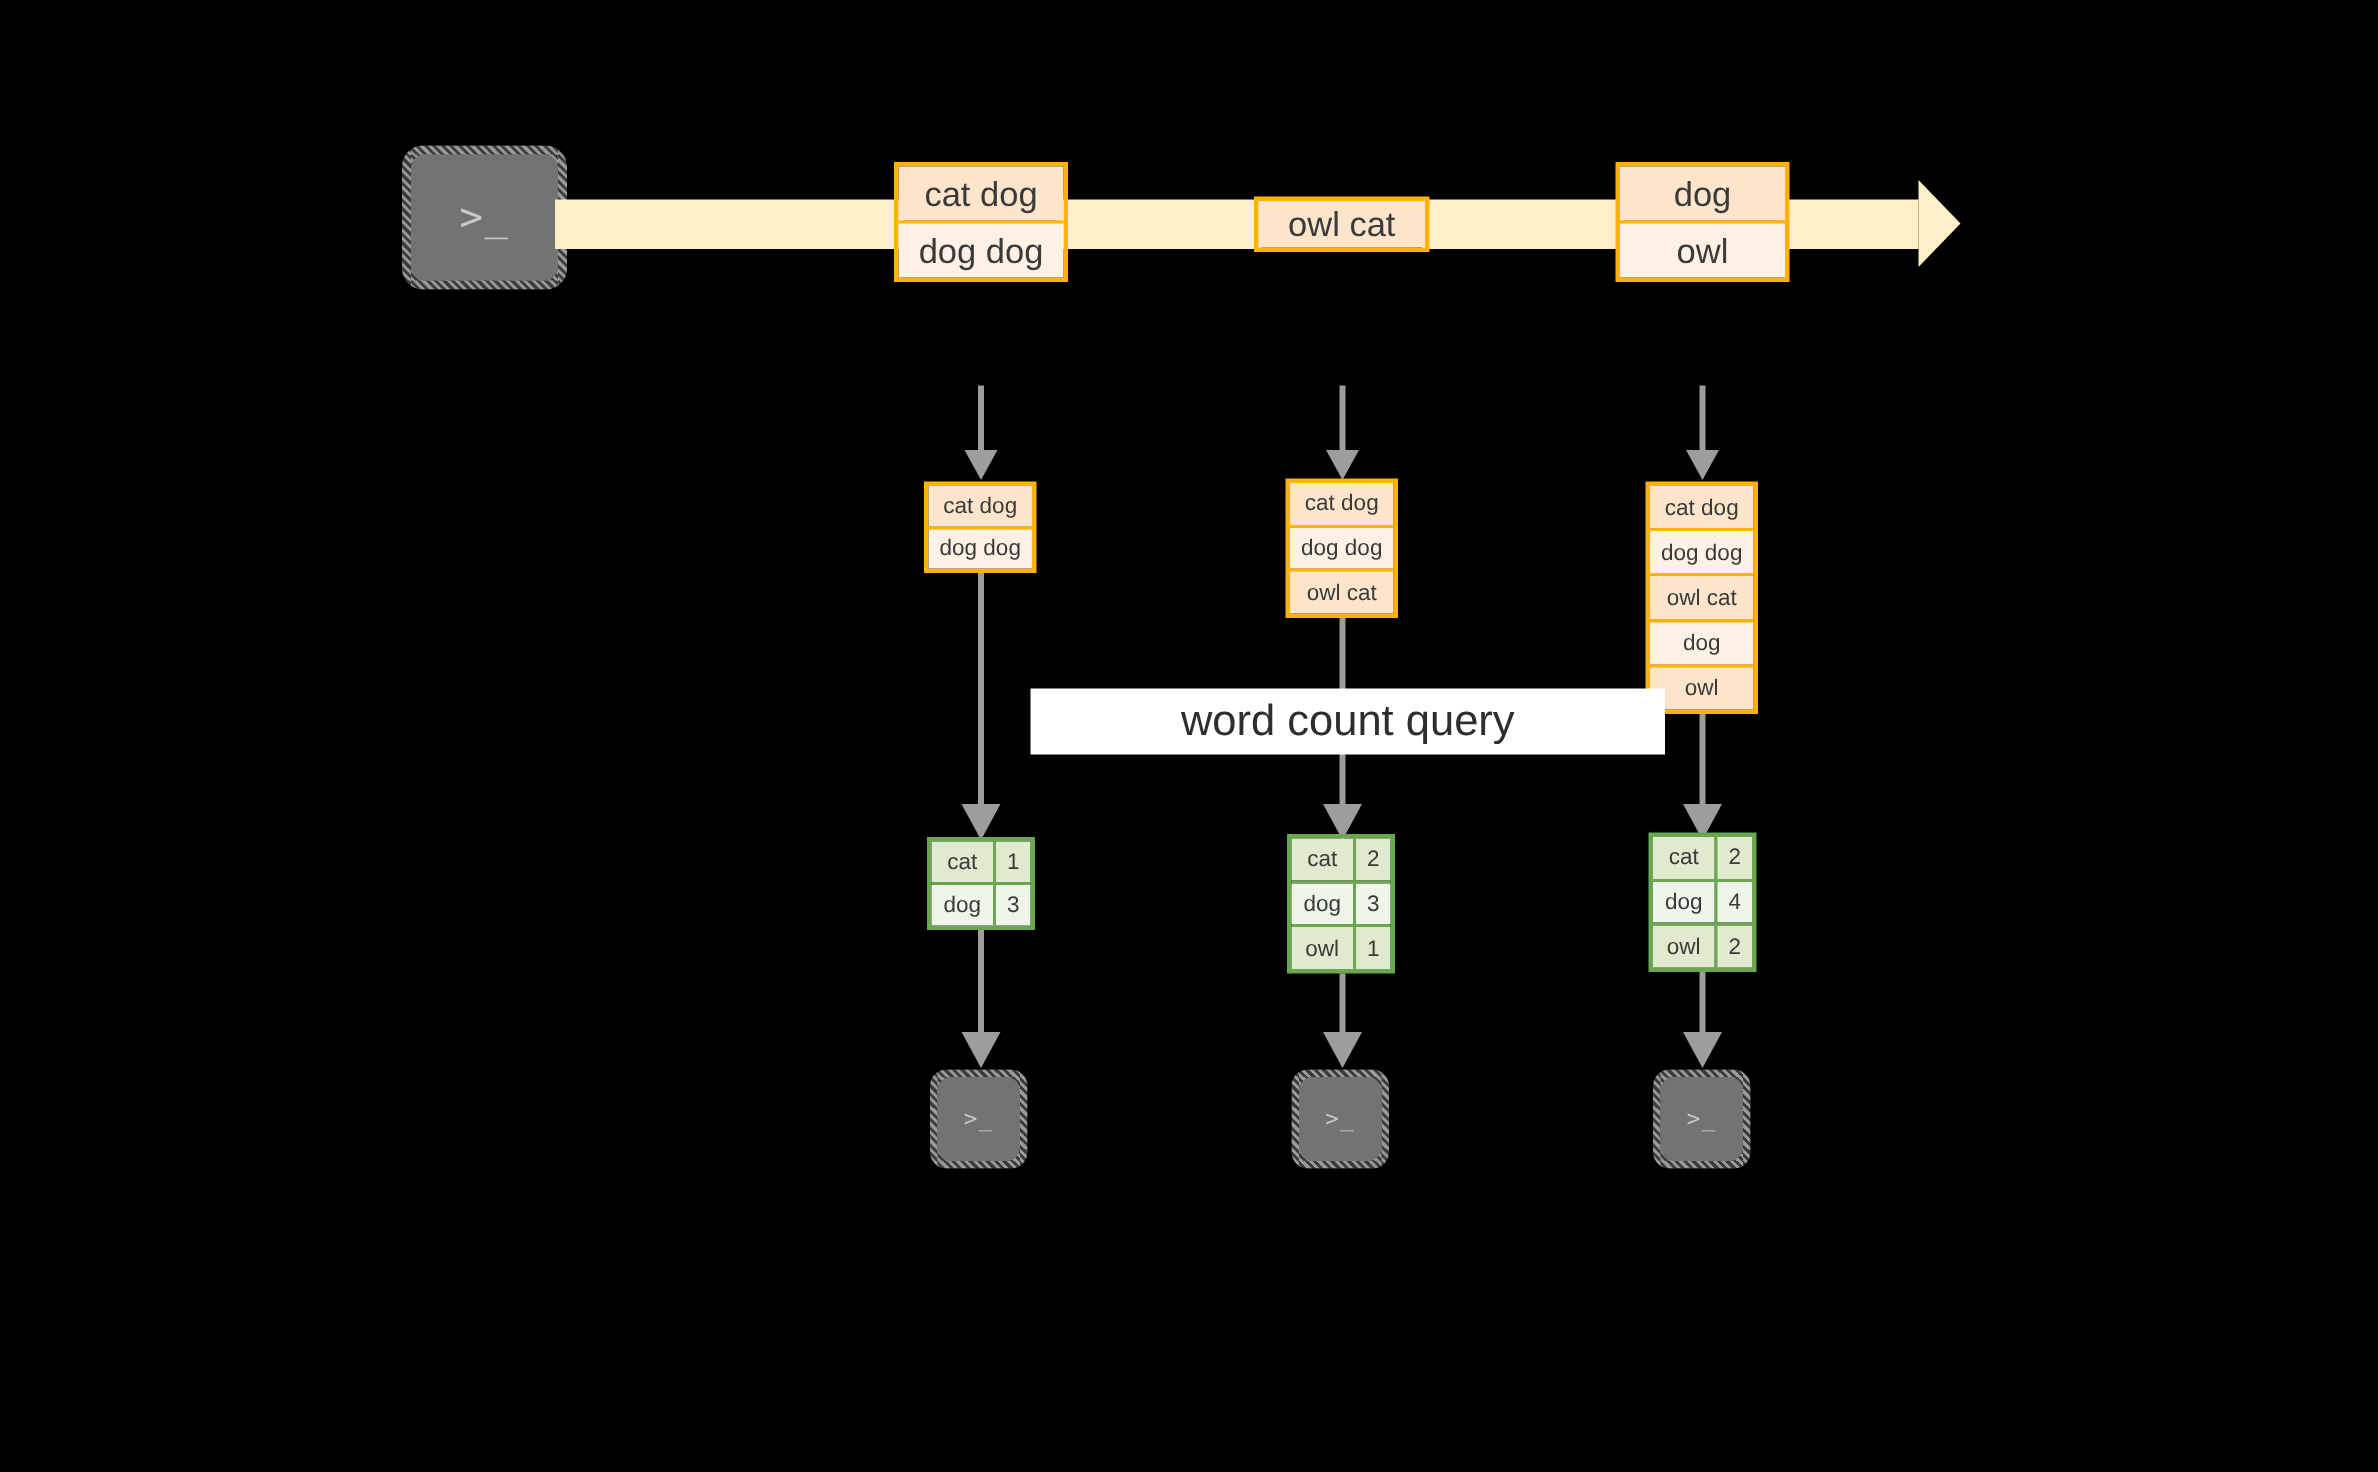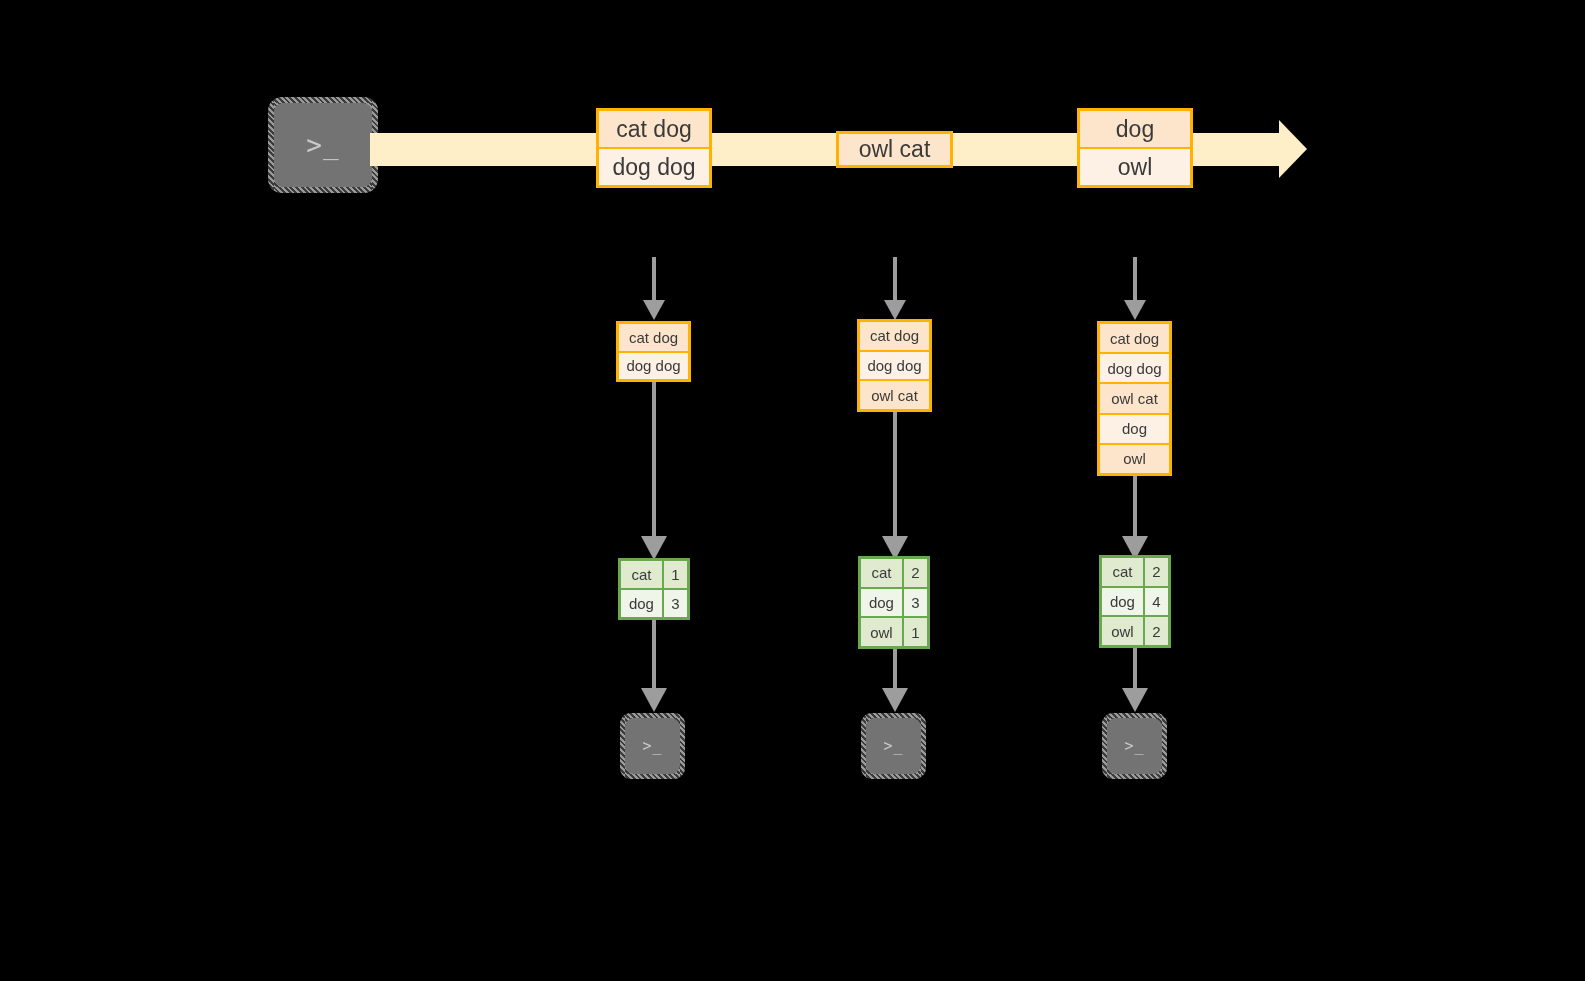--- a/index.html
+++ b/index.html
@@ -200,20 +200,21 @@
 
   <div class="vline" style="left:652px; top:382px; height:158px;"></div>
   <div class="vhead" style="left:641px; top:536px; border-width:24px 13px 0 13px;"></div>
 
   <div class="vline" style="left:893px; top:412px; height:128px;"></div>
   <div class="vhead" style="left:882px; top:536px; border-width:24px 13px 0 13px;"></div>
 
   <div class="vline" style="left:1133px; top:476px; height:64px;"></div>
   <div class="vhead" style="left:1122px; top:536px; border-width:24px 13px 0 13px;"></div>
 
+  <div class="banner" style="left:687px; top:459px; width:423px; height:44px; font-size:29px;">word count query</div>
 
   <div class="gtable" style="left:618px; top:558px; width:72px; height:62px; font-size:15px;">
     <div class="grow tone-a">
       <div class="gcell word">cat</div>
       <div class="gcell count">1</div>
     </div>
     <div class="grow tone-b">
       <div class="gcell word">dog</div>
       <div class="gcell count">3</div>
     </div>

